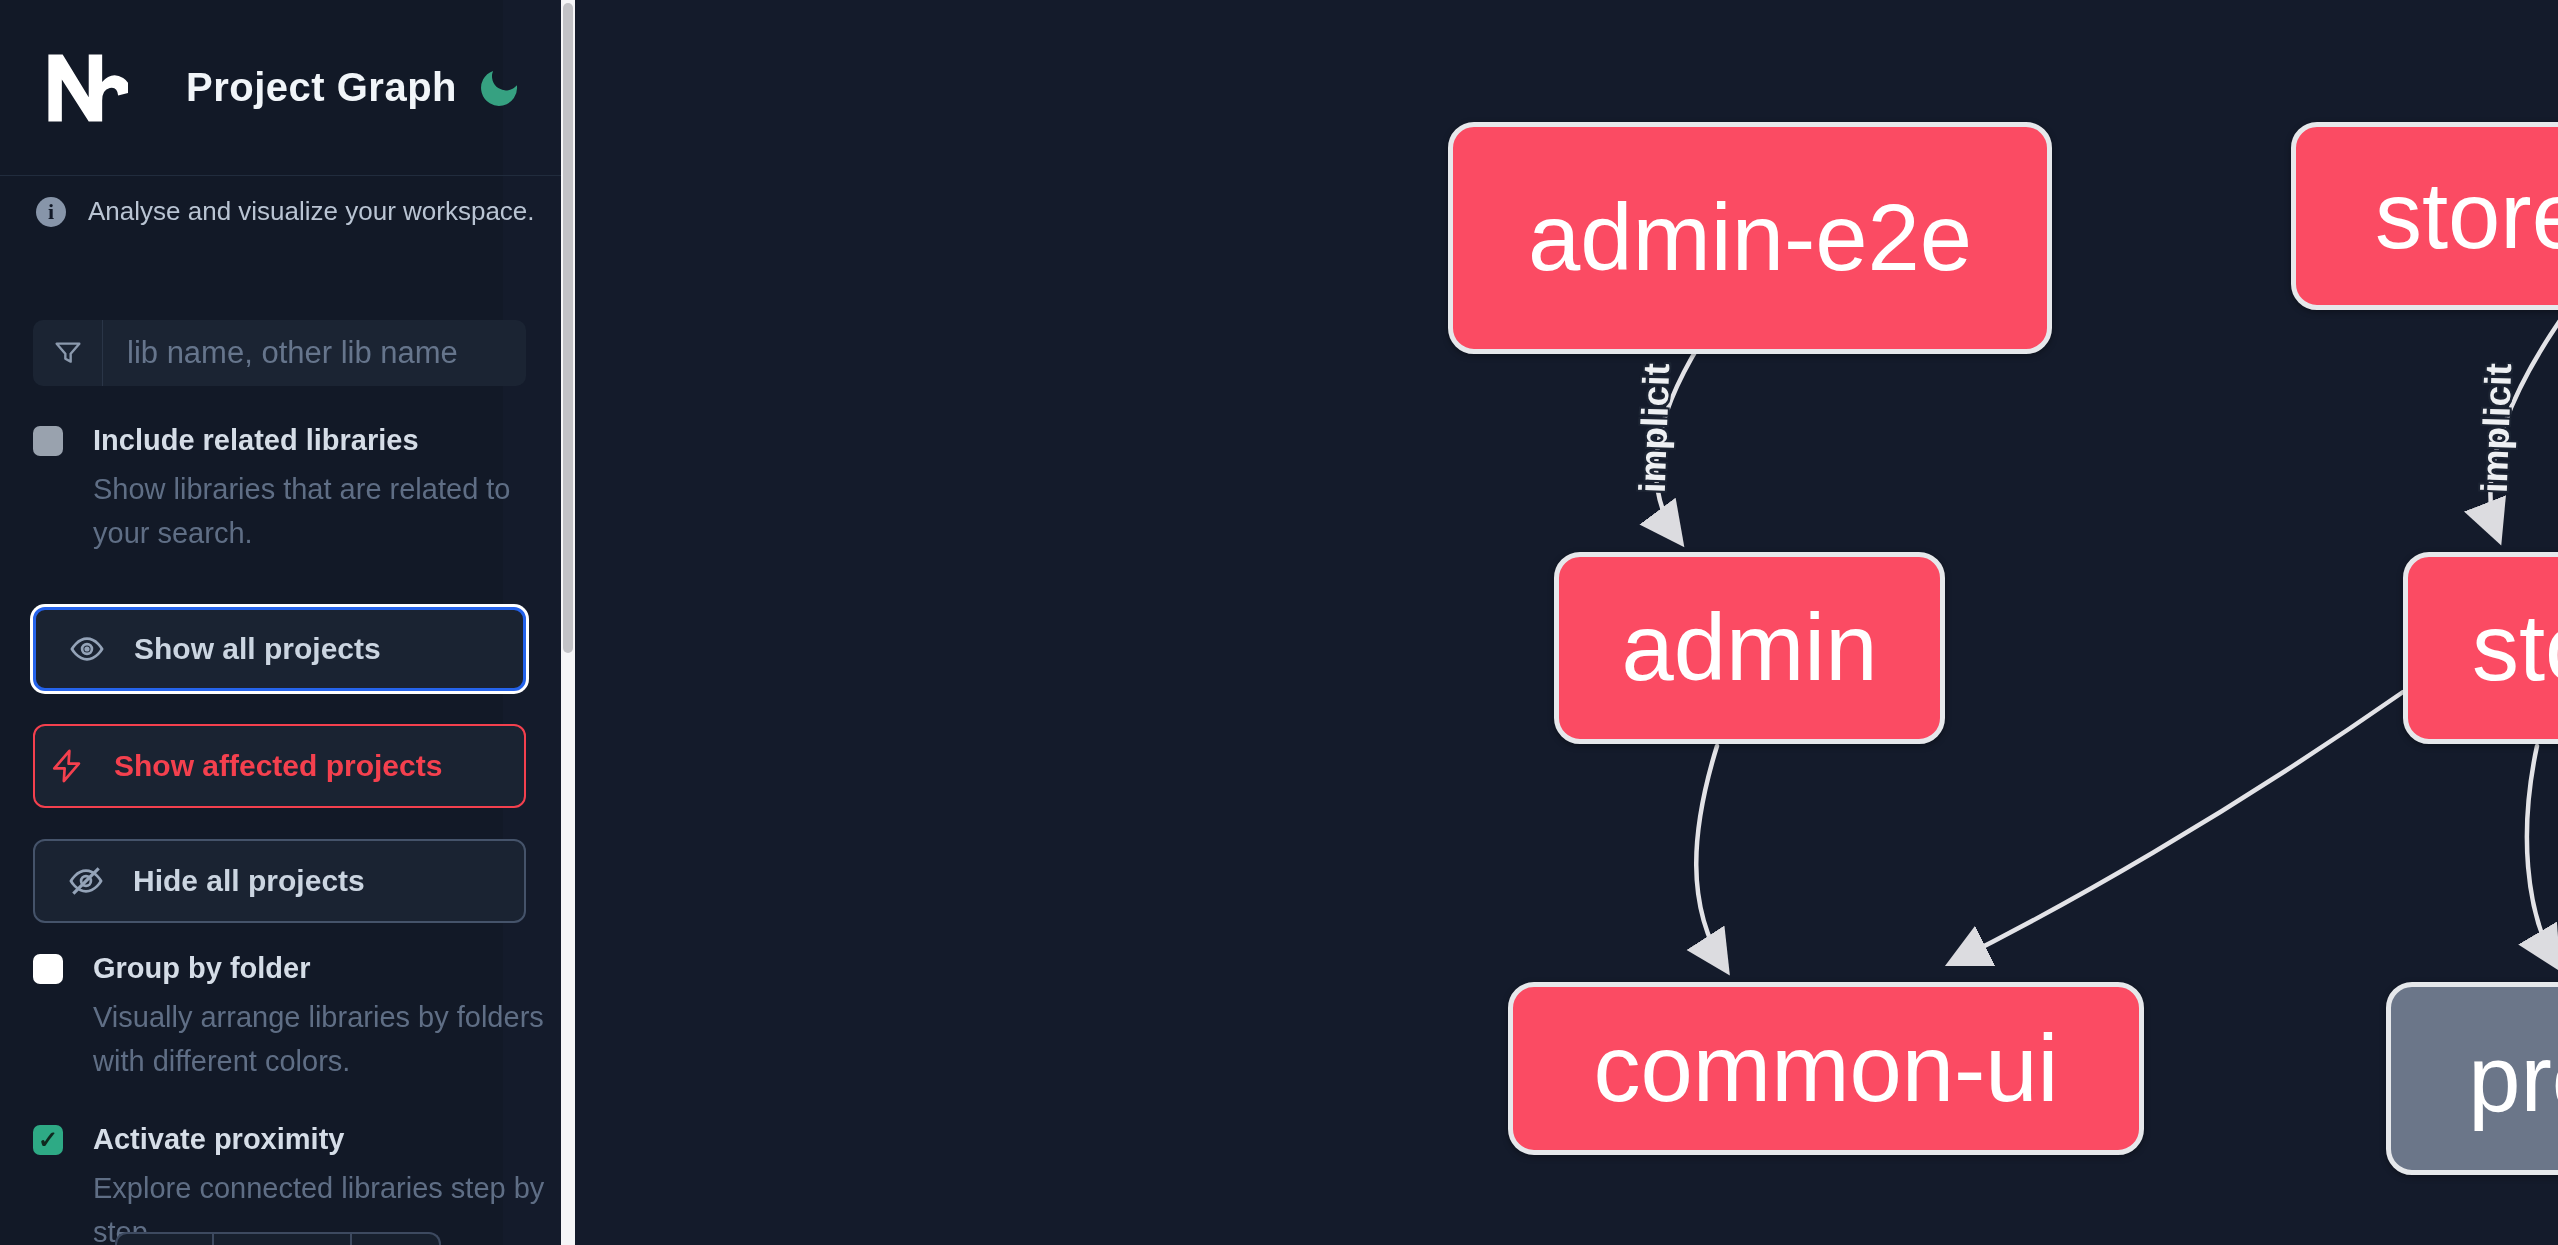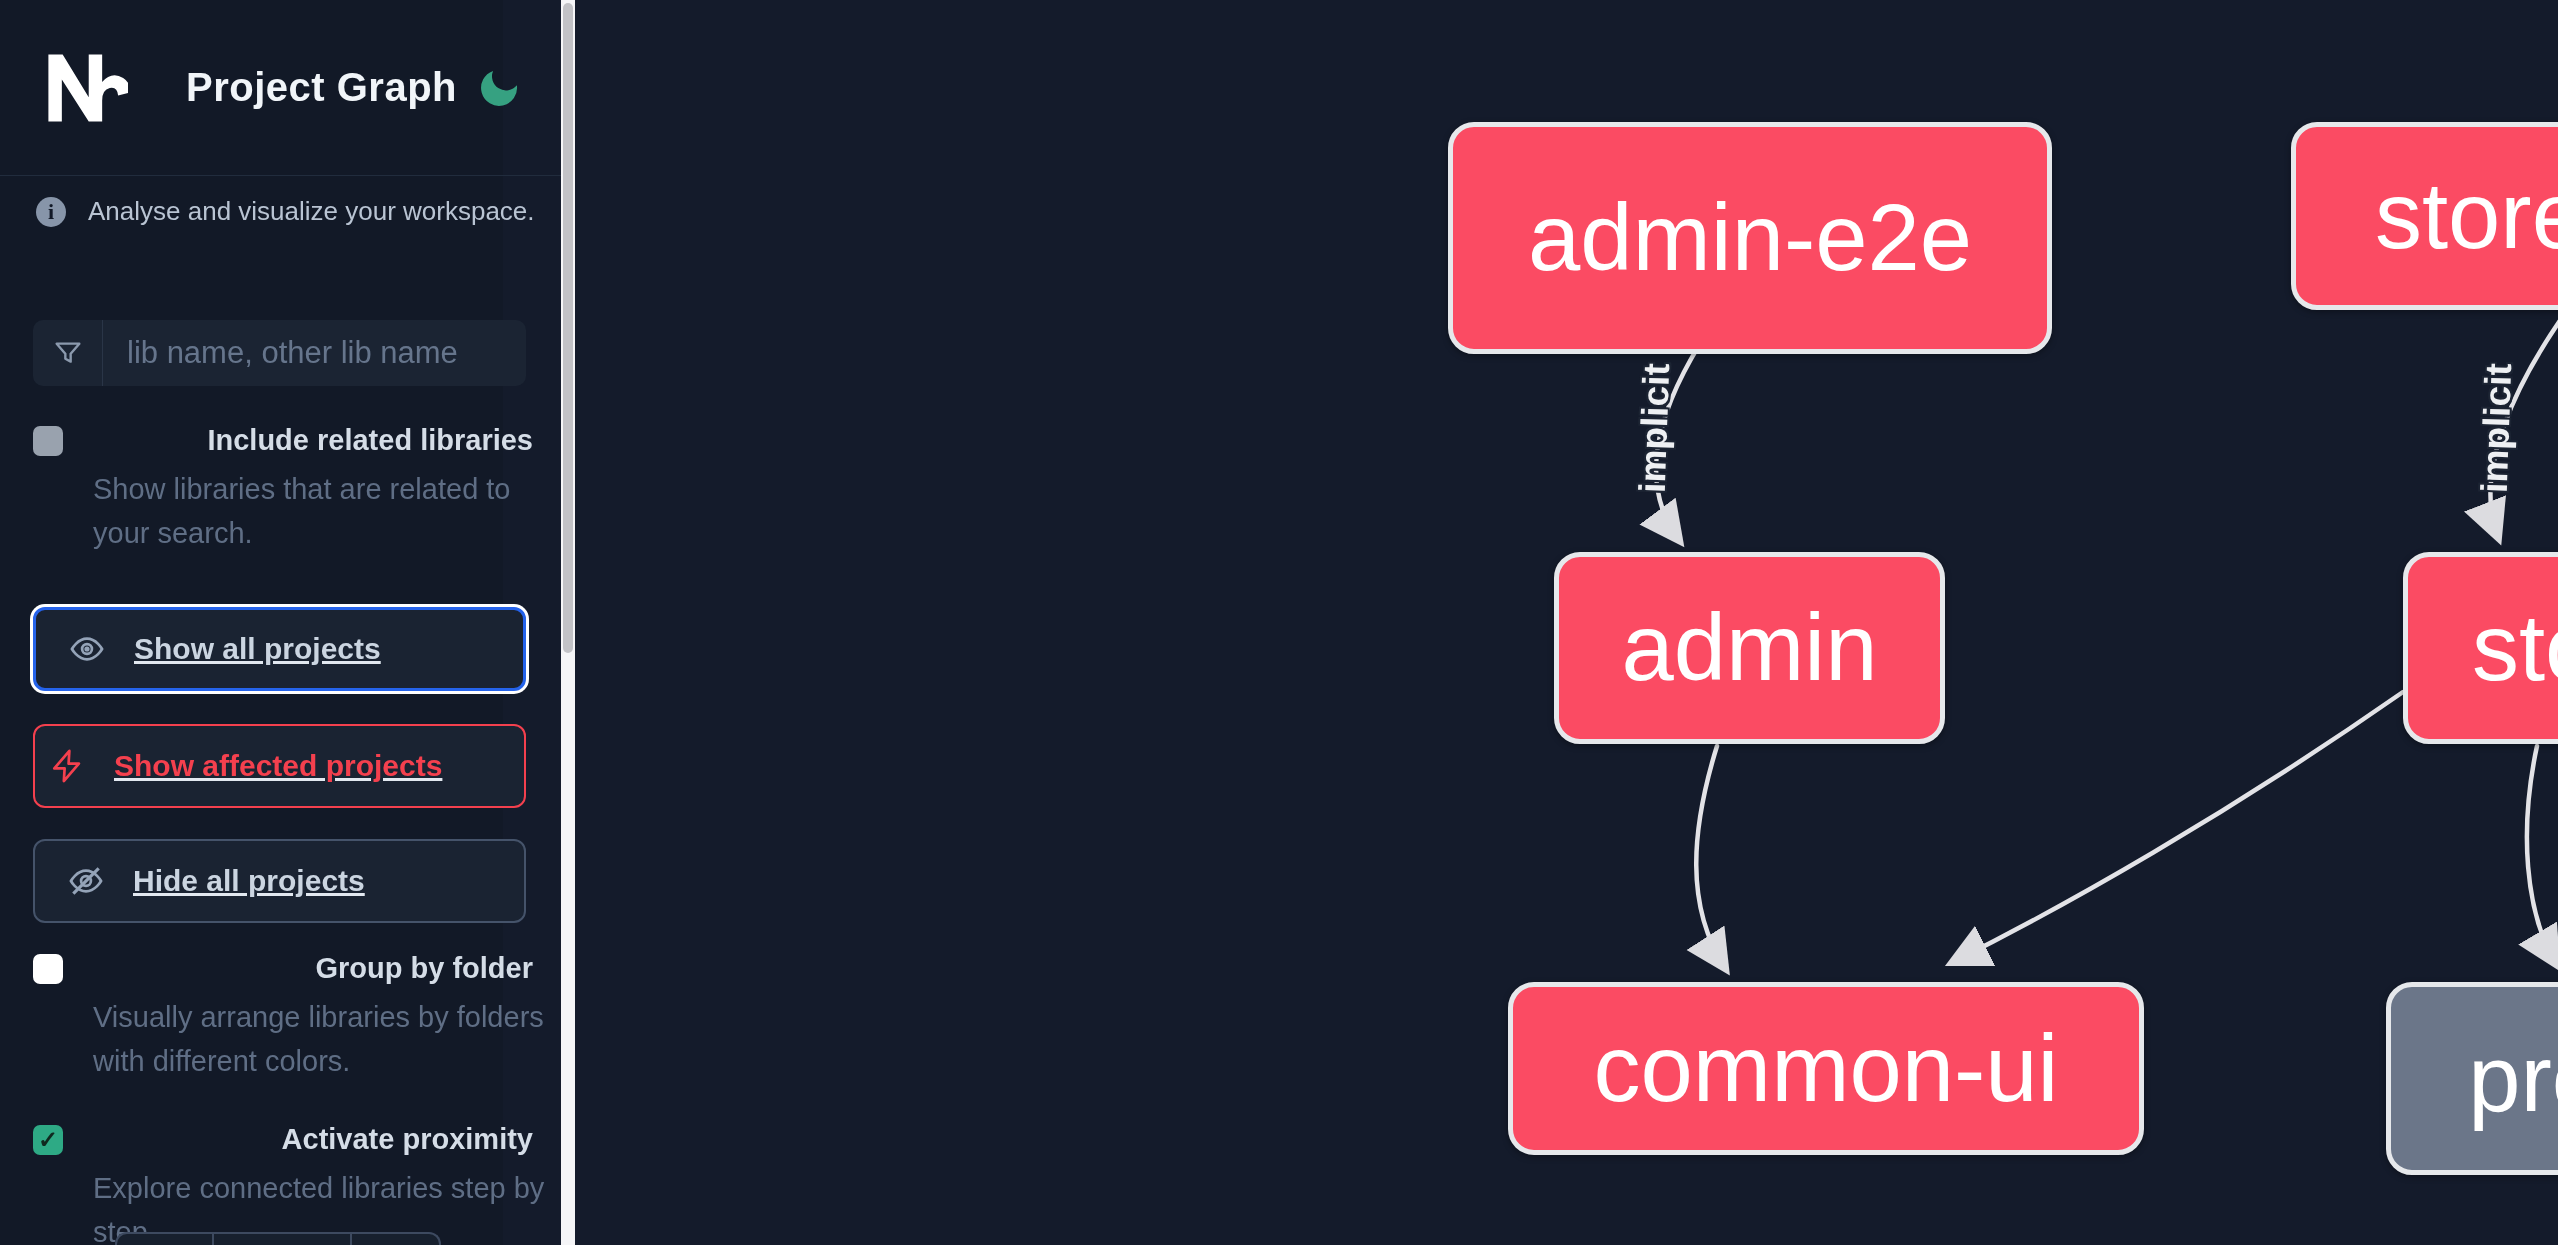--- a/index.html
+++ b/index.html
@@ -42,37 +42,36 @@
     border-right:1px solid #2a3547; flex:0 0 auto;
   }
   .searchbox input {
     flex:1; background:transparent; border:none; outline:none;
     font-family:"Liberation Sans",sans-serif;
     font-size:31px; color:#cbd5e1; padding:0 24px;
   }
   .searchbox input::placeholder { color:#66758c; opacity:1; }
 
   .check-block { position:absolute; left:33px; width:500px; }
-  .check-row { display:flex; align-items:center; gap:46px;justify-content:space-between; }
+  .check-row { display:flex; align-items:center; gap:30px; }
   .checkbox {
     width:30px; height:30px; border-radius:7px; flex:0 0 auto; cursor:pointer;
     display:flex; align-items:center; justify-content:center; font-size:24px; font-weight:700;
   }
   .checkbox.gray  { background:#99a2ae; }
   .checkbox.white { background:#ffffff; }
   .checkbox.green { background:#2eaa85; color:#10291f; }
   .check-label { font-size:29px; font-weight:700; color:#d5dde7; cursor:pointer; }
   .check-desc { margin:10px 0 0 60px; width:462px; font-size:29px; line-height:44px; color:#5f6e85; }
 
   .side-btn {
     position:absolute; left:33px; width:493px; height:84px;
     background:#1a2332; border-radius:12px; display:flex; align-items:center;
     padding:0 32px; gap:28px; cursor:pointer;
     border:2px solid #45536a;
-    text-decoration:underline;
   }
   .side-btn .btn-label { font-size:30px; font-weight:700; color:#cbd5e1; }
   .side-btn.focused {
     border:3px solid #2563eb;
     box-shadow:0 0 0 3px #ffffff;
   }
   .side-btn.danger { border:2px solid #f4404e; }
   .side-btn.danger .btn-label { color:#f4404e; }
 
   .partial-seg {

